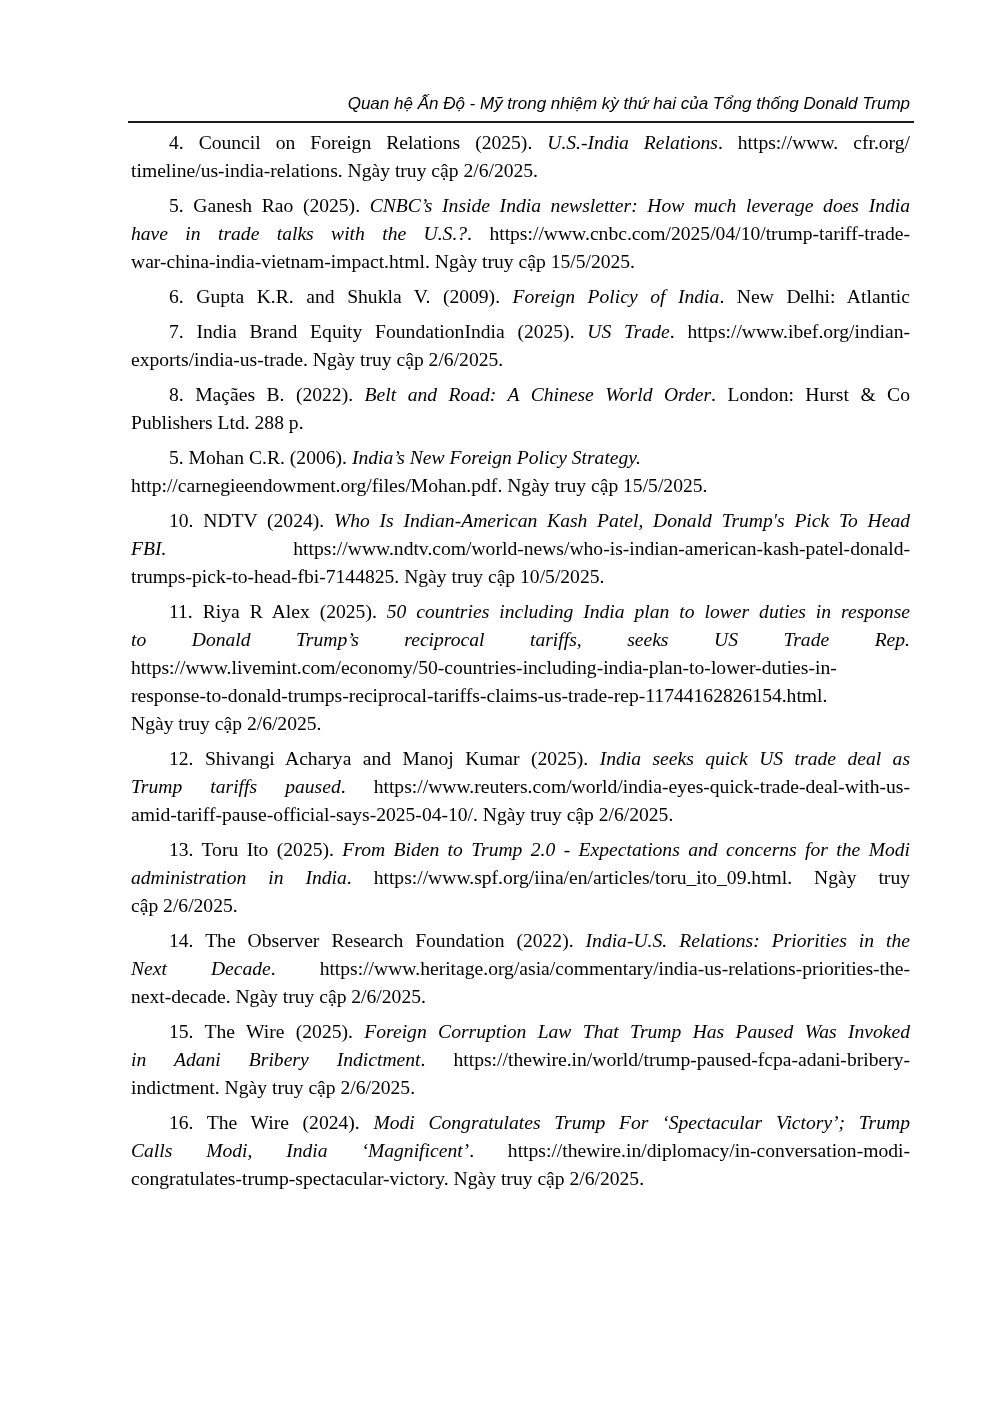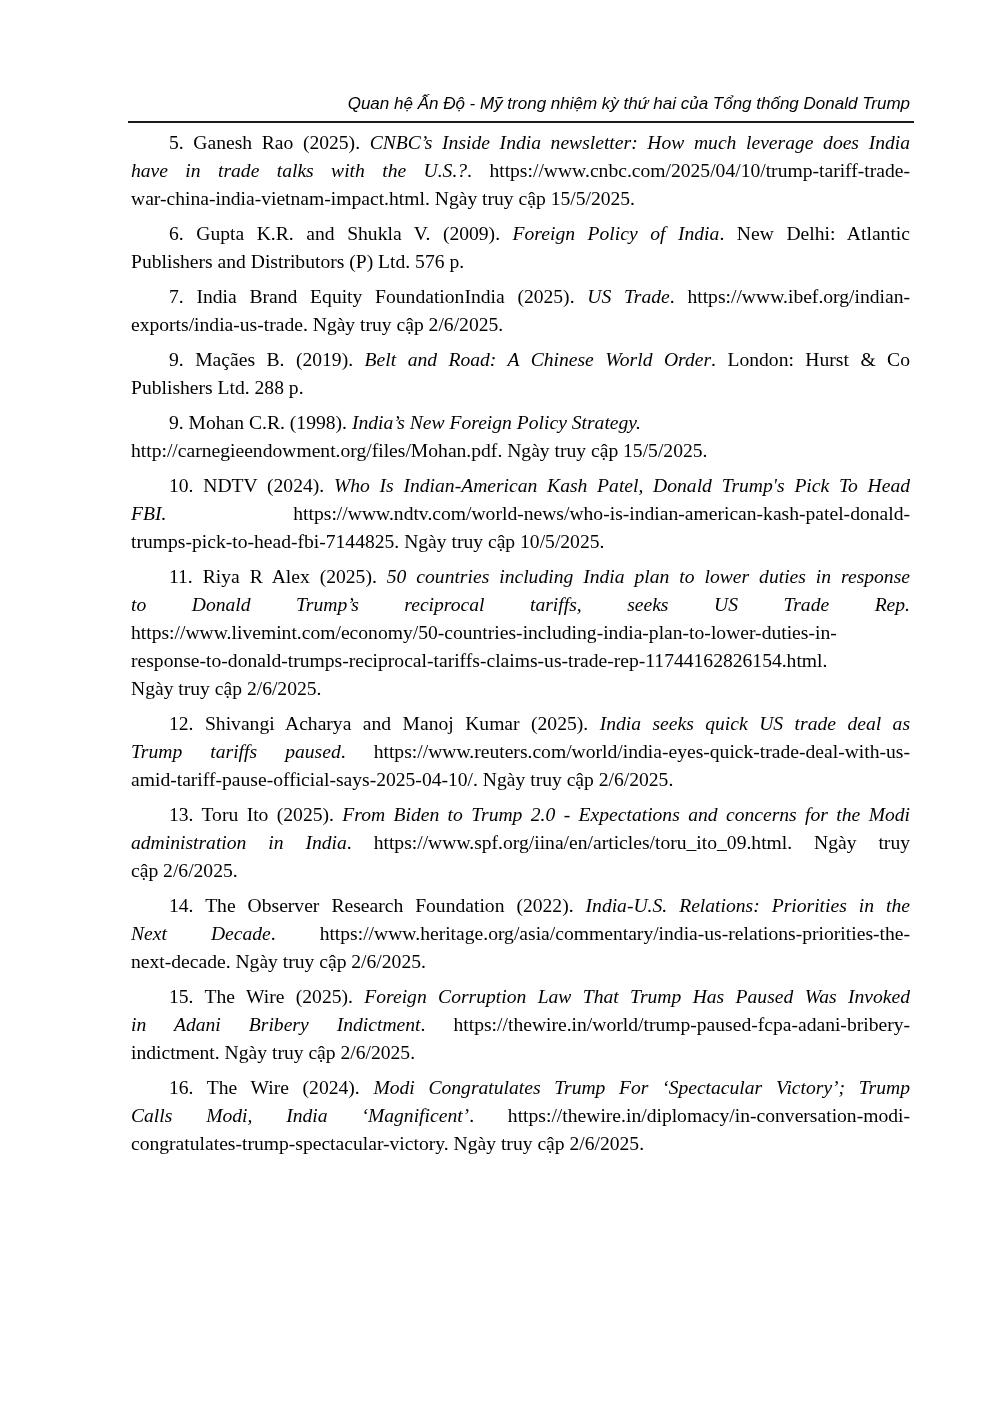--- a/index.html
+++ b/index.html
@@ -82,38 +82,41 @@
 </style>
 </head>
 <body>
 
 <div class="page">
   <div class="running-title">Quan hệ Ấn Độ - Mỹ trong nhiệm kỳ thứ hai của Tổng thống Donald Trump</div>
   <div class="header-rule"></div>
 
   <div class="references" id="refs">
       <div class="ref">
+        <div class="ref-line stretch first"><span>4. Council on Foreign Relations (2025). </span><span class="it">U.S.-India Relations</span><span>. https://www. cfr.org/</span></div>
+        <div class="ref-line"><span>timeline/us-india-relations. Ngày truy cập 2/6/2025.</span></div>
+      </div>
+      <div class="ref">
         <div class="ref-line stretch first"><span>5. Ganesh Rao (2025). </span><span class="it">CNBC’s Inside India newsletter: How much leverage does India</span></div>
         <div class="ref-line stretch"><span class="it">have in trade talks with the U.S.?</span><span>. https://www.cnbc.com/2025/04/10/trump-tariff-trade-</span></div>
         <div class="ref-line"><span>war-china-india-vietnam-impact.html. Ngày truy cập 15/5/2025.</span></div>
       </div>
       <div class="ref">
         <div class="ref-line stretch first"><span>6. Gupta K.R. and Shukla V. (2009). </span><span class="it">Foreign Policy of India</span><span>. New Delhi: Atlantic</span></div>
-        <div class="ref-line"><span>Publishers and Distributors (P) Ltd. 576 p.</span></div>
       </div>
       <div class="ref">
         <div class="ref-line stretch first"><span>7. India Brand Equity FoundationIndia (2025). </span><span class="it">US Trade</span><span>. https://www.ibef.org/indian-</span></div>
         <div class="ref-line"><span>exports/india-us-trade. Ngày truy cập 2/6/2025.</span></div>
       </div>
       <div class="ref">
-        <div class="ref-line stretch first"><span>9. Maçães B. (2019). </span><span class="it">Belt and Road: A Chinese World Order</span><span>. London: Hurst &amp; Co</span></div>
+        <div class="ref-line stretch first"><span>8. Maçães B. (2022). </span><span class="it">Belt and Road: A Chinese World Order</span><span>. London: Hurst &amp; Co</span></div>
         <div class="ref-line"><span>Publishers Ltd. 288 p.</span></div>
       </div>
       <div class="ref">
-        <div class="ref-line first"><span>9. Mohan C.R. (1998). </span><span class="it">India’s New Foreign Policy Strategy.</span></div>
+        <div class="ref-line first"><span>5. Mohan C.R. (2006). </span><span class="it">India’s New Foreign Policy Strategy.</span></div>
         <div class="ref-line"><span>http://carnegieendowment.org/files/Mohan.pdf. Ngày truy cập 15/5/2025.</span></div>
       </div>
       <div class="ref">
         <div class="ref-line stretch first"><span>10. NDTV (2024). </span><span class="it">Who Is Indian-American Kash Patel, Donald Trump's Pick To Head</span></div>
         <div class="ref-line stretch"><span class="it">FBI.</span><span> https://www.ndtv.com/world-news/who-is-indian-american-kash-patel-donald-</span></div>
         <div class="ref-line"><span>trumps-pick-to-head-fbi-7144825. Ngày truy cập 10/5/2025.</span></div>
       </div>
       <div class="ref">
         <div class="ref-line stretch first"><span>11. Riya R Alex (2025). </span><span class="it">50 countries including India plan to lower duties in response</span></div>
         <div class="ref-line stretch"><span class="it">to Donald Trump’s reciprocal tariffs, seeks US Trade Rep.</span></div>

